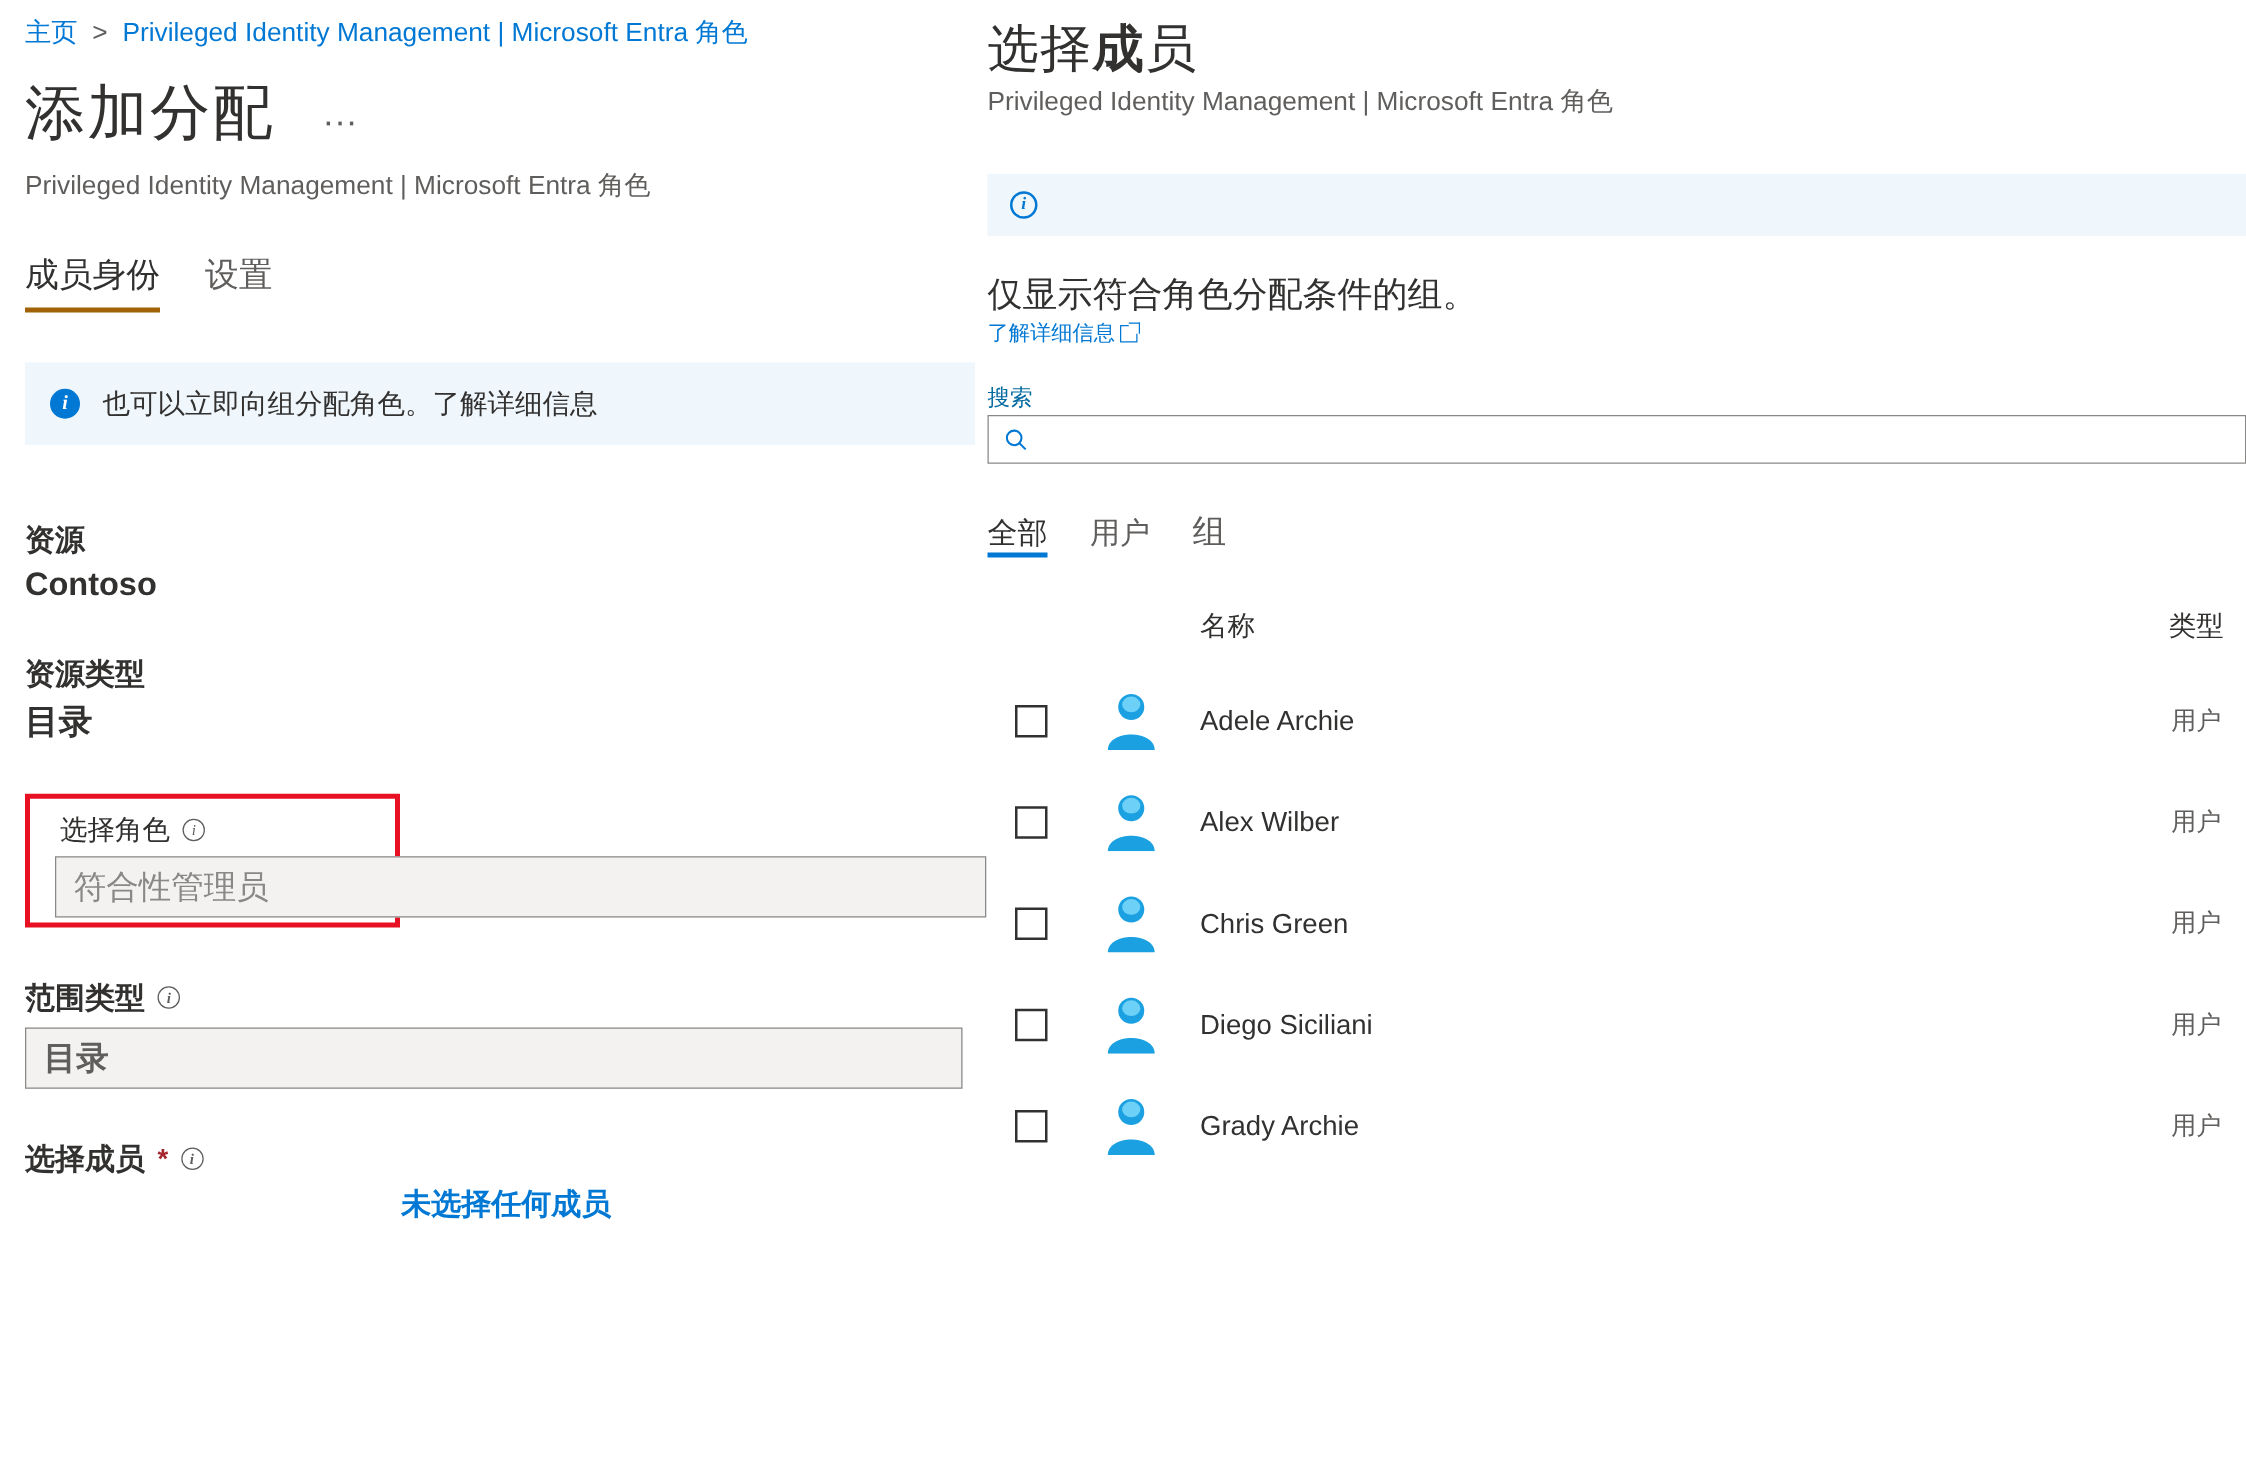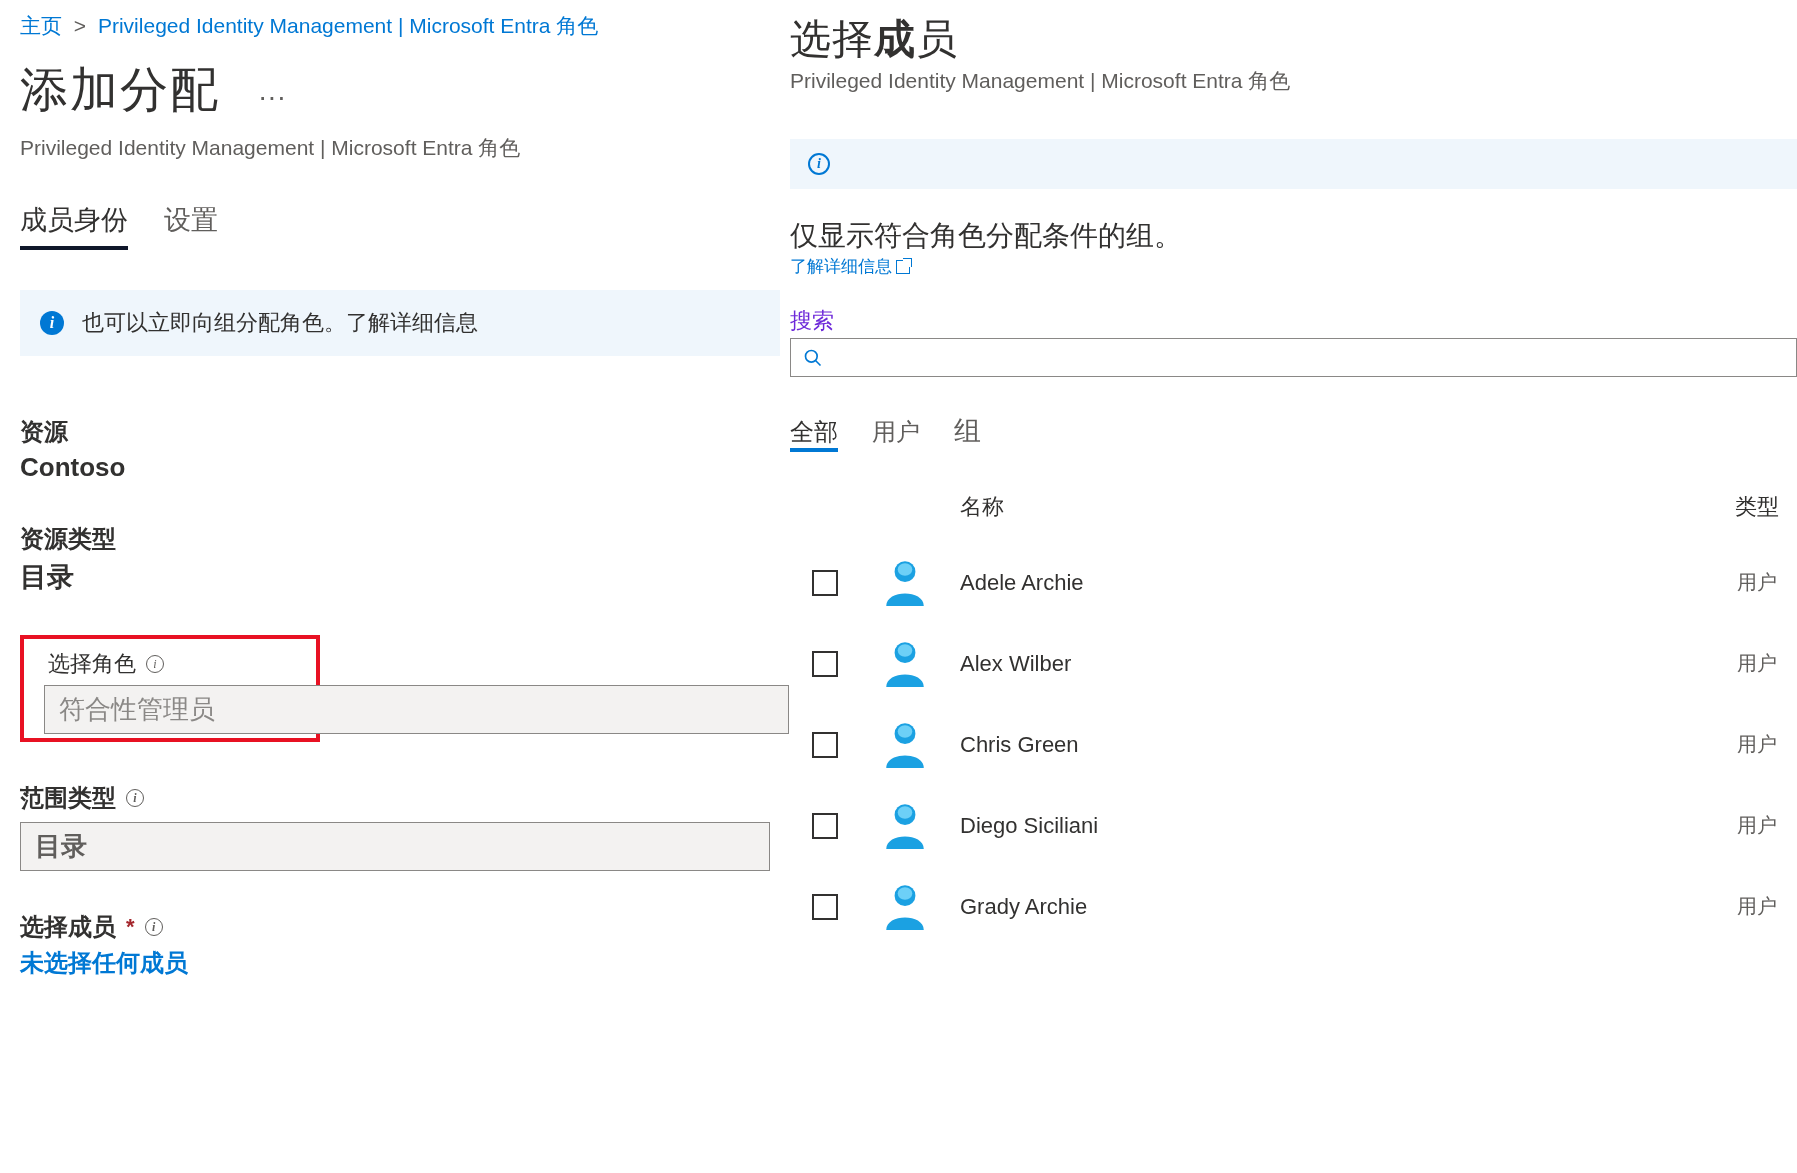--- a/index.html
+++ b/index.html
@@ -63,21 +63,21 @@
     margin-bottom: 40px;
   }
   .tab {
     font-size: 27px;
     color: #605e5c;
     padding-bottom: 8px;
     cursor: pointer;
   }
   .tab.active {
     color: #323130;
-    border-bottom: 4px solid #0f172a;
+    border-bottom: 4px solid #a16207;
   }
   .info-banner {
     background: #eff6fc;
     padding: 18px 20px;
     display: flex;
     align-items: center;
     gap: 18px;
     margin-bottom: 60px;
     width: 760px;
   }
@@ -122,21 +122,21 @@
   .highlight-box .select-box-inner {
     width: 745px;
     background: #f3f2f1;
     border: 1px solid #8a8886;
     padding: 6px 14px;
     font-size: 26px;
     color: #8a8886;
     margin-top: 6px;
     margin-left: -4px;
   }
-  .link-text { color: #0078d4; font-size: 24px; cursor: pointer; }
+  .link-text { color: #0078d4; font-size: 24px; cursor: pointer; text-align: center; }
 
   
   .right-title {
     font-size: 41px;
     font-weight: 300;
     color: #323130;
     letter-spacing: 1px;
     margin-bottom: 0;
   }
   .right-title .bold { font-weight: 600; }
@@ -179,21 +179,21 @@
   }
   .ext-icon {
     width: 14px; height: 14px; border: 1.5px solid #0078d4;
     position: relative; display: inline-block;
   }
   .ext-icon::after {
     content: ""; position: absolute; right: -3px; top: -3px;
     width: 8px; height: 8px; border-top: 1.5px solid #0078d4; border-right: 1.5px solid #0078d4;
     background: #fff;
   }
-  .search-label { font-size: 22px; color: #6d28d9; margin-bottom: 2px; }
+  .search-label { font-size: 18px; color: #0369a1; margin-bottom: 2px; }
   .search-box {
     width: 100%;
     border: 1px solid #8a8886;
     padding: 8px 12px;
     display: flex;
     align-items: center;
     gap: 10px;
     margin-bottom: 36px;
   }
   .search-icon-svg { width: 20px; height: 20px; flex-shrink: 0; }

